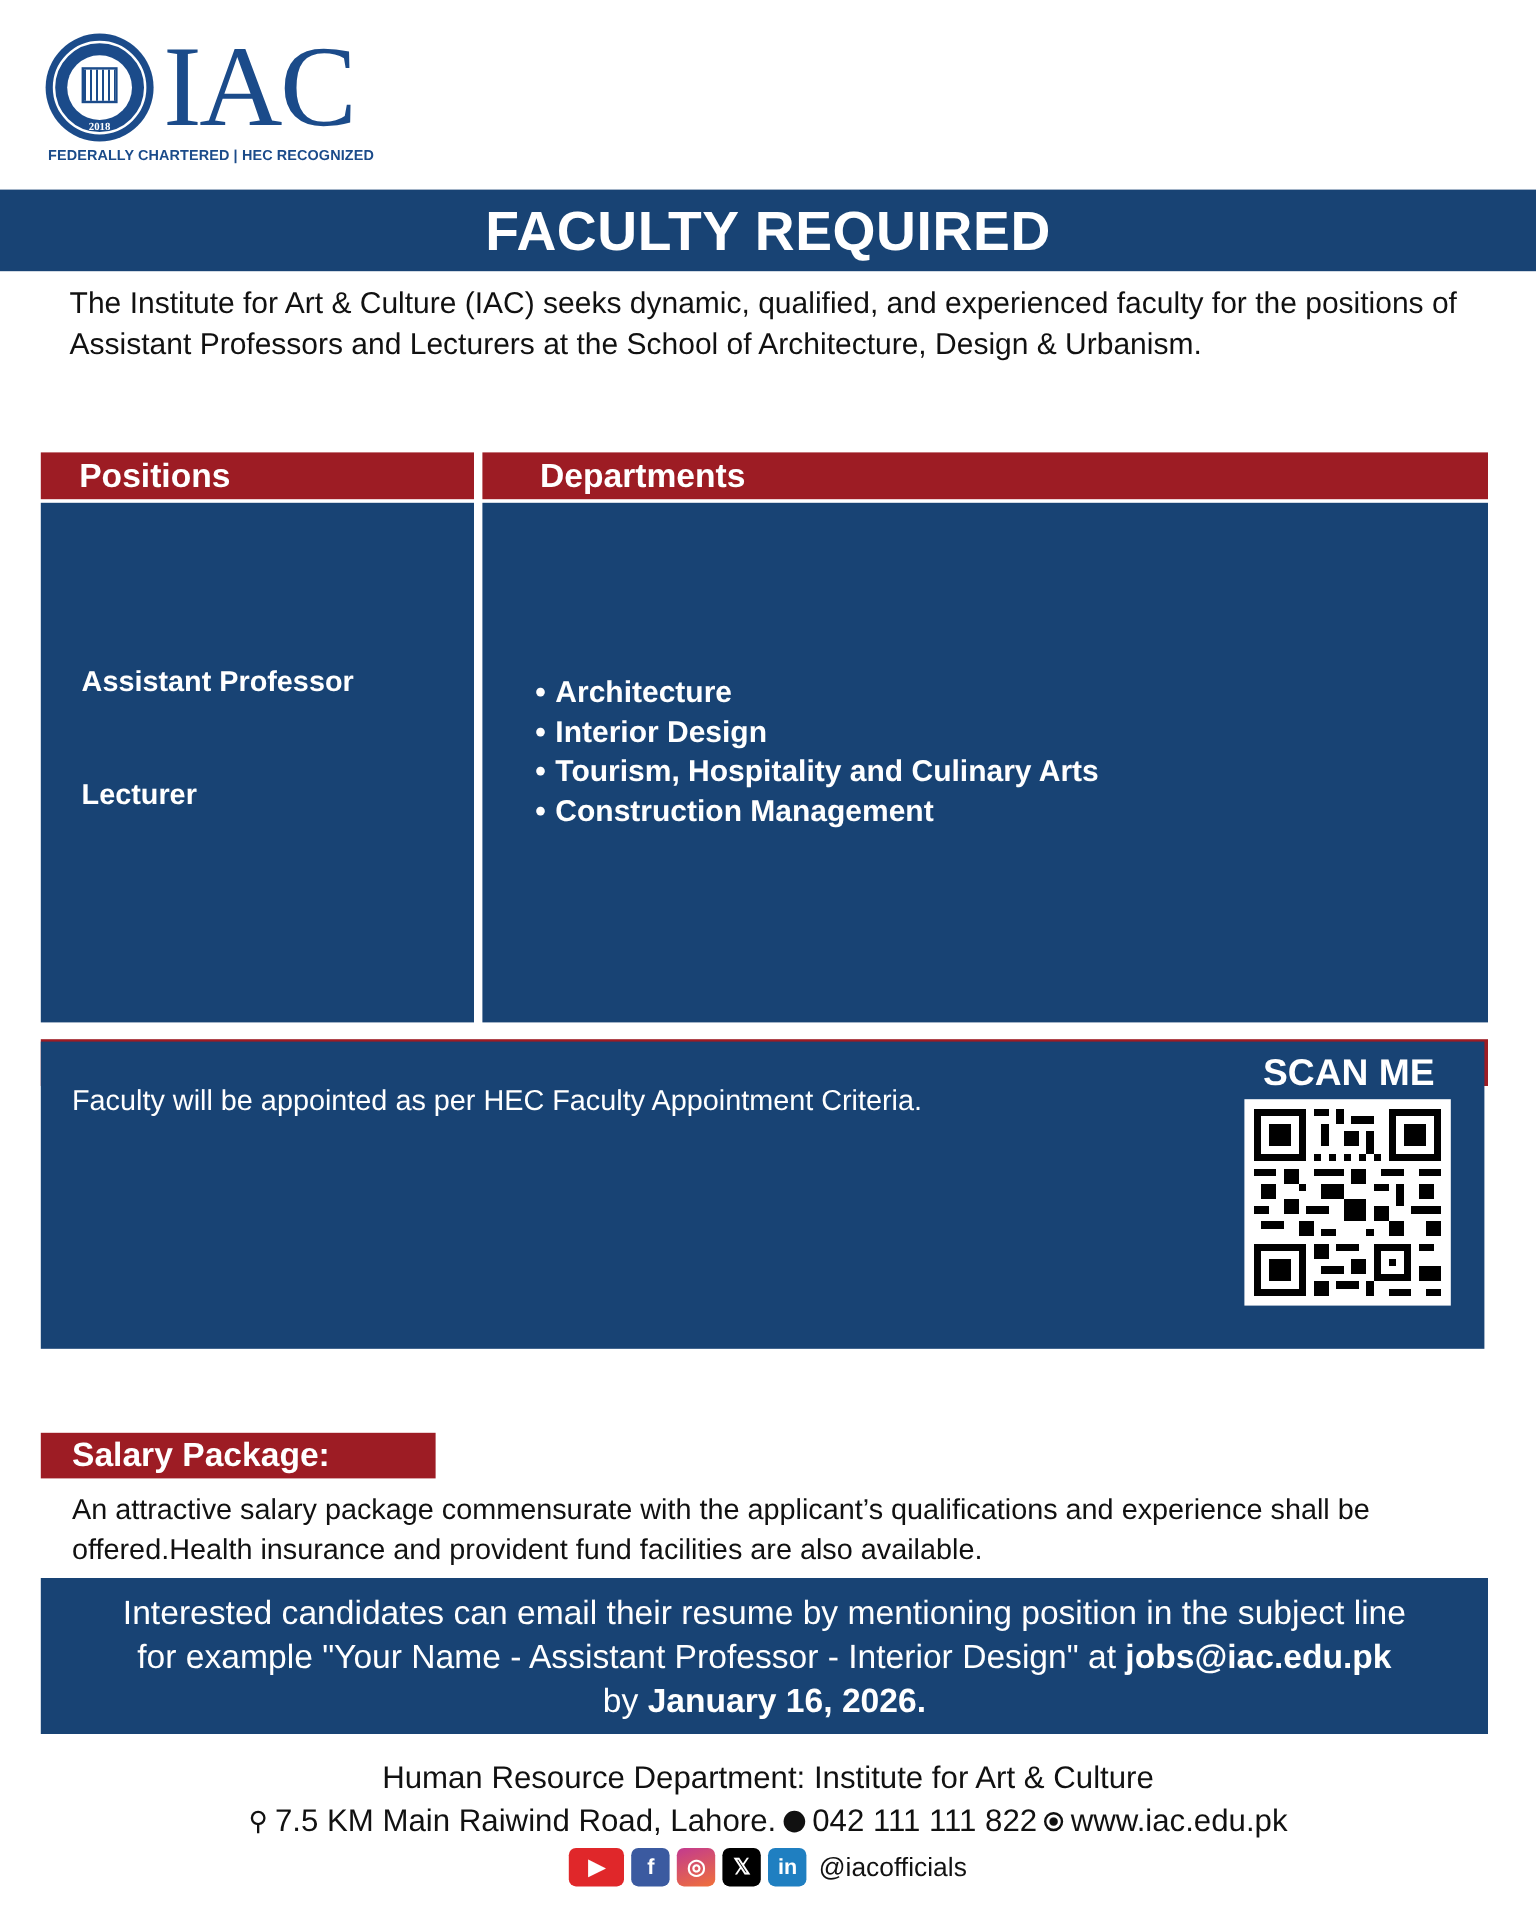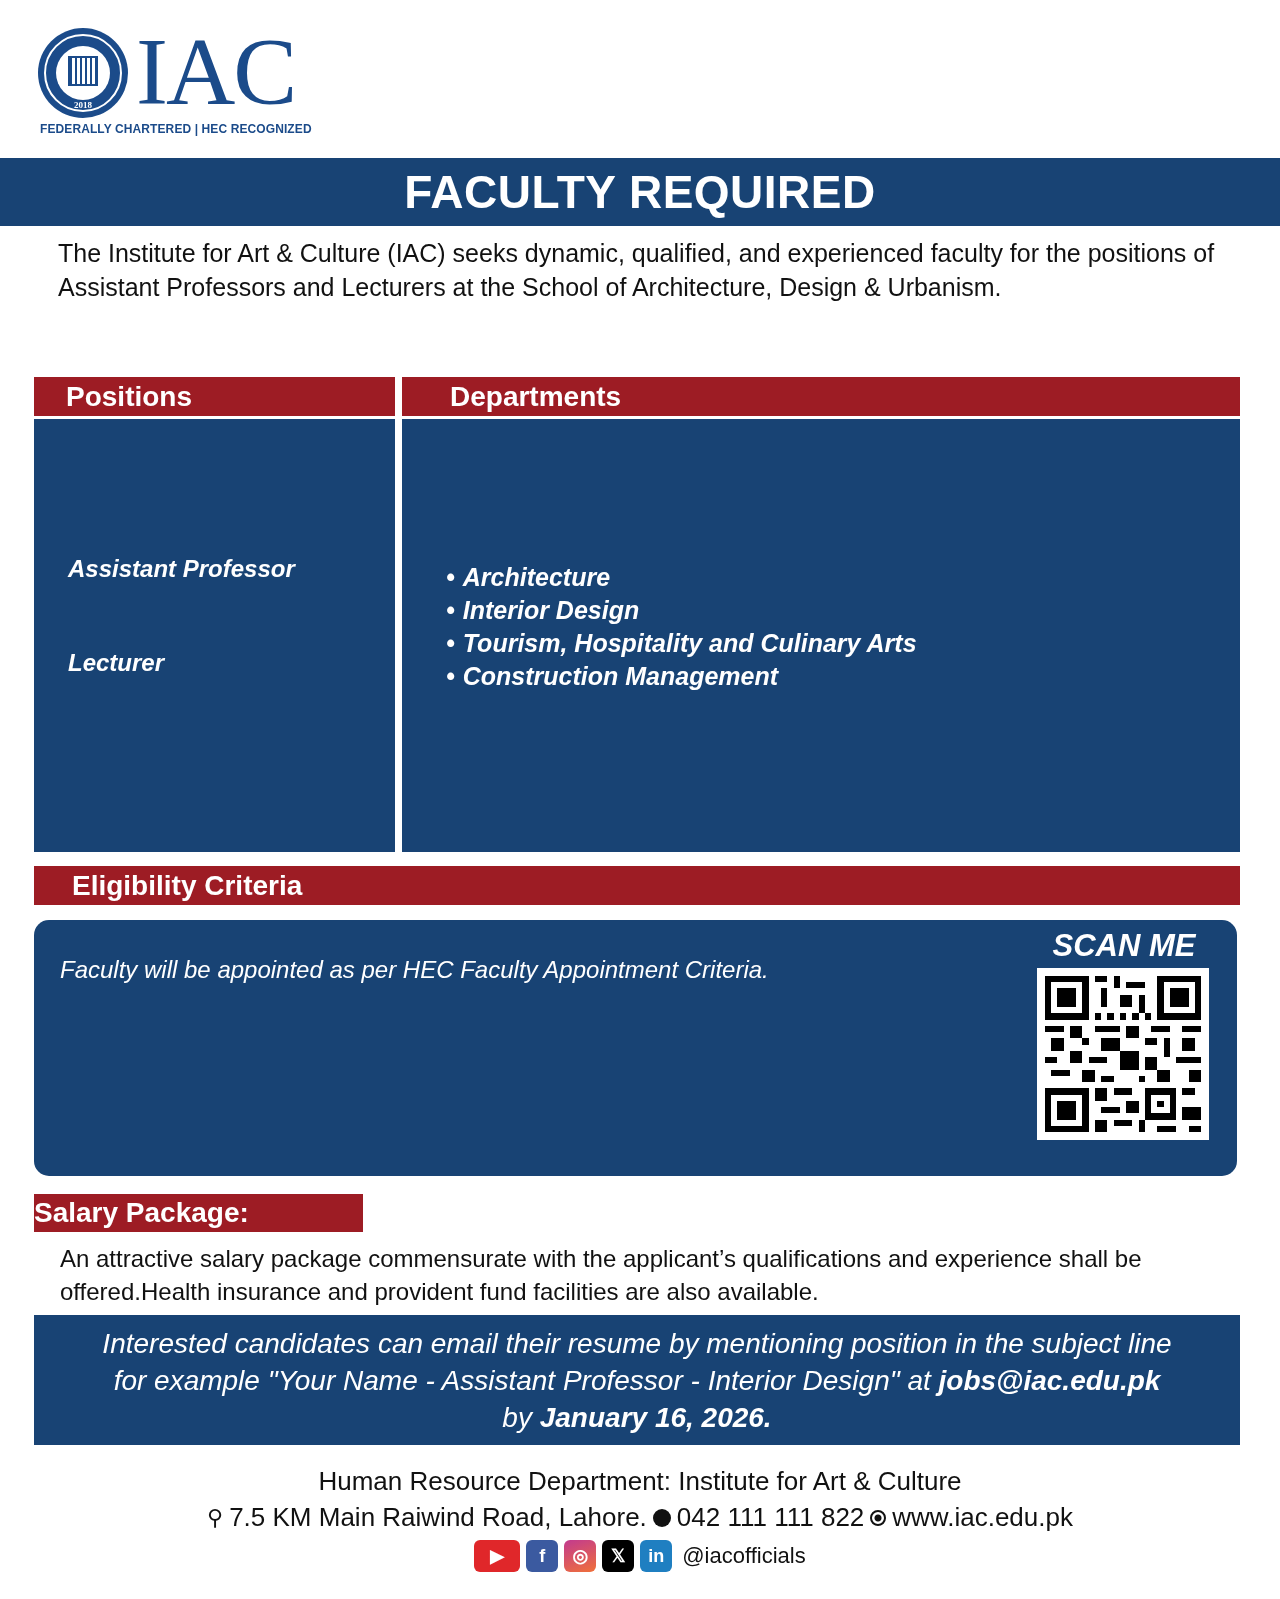--- a/index.html
+++ b/index.html
@@ -18,40 +18,40 @@
   .logo-tag { left: 40px; top: 122px; font-size: 12px; font-weight: bold; color: #1b4b8a; letter-spacing: 0.1px; }
 
   
   .header-band { left: 0; top: 158px; width: 1280px; height: 68px; background: #184374; display: flex; align-items: center; justify-content: center; }
   .header-band h1 { color: #fff; font-size: 46px; font-weight: bold; letter-spacing: 0.5px; }
 
   .intro { left: 58px; top: 236px; width: 1180px; font-size: 25px; line-height: 34px; color: #111; }
 
   
   .red-bar { background: #9d1c24; color: #fff; font-weight: bold; font-size: 28px; display: flex; align-items: center; }
-  .blue-box { background: #184374; color: #fff; font-style: italic; }
+  .blue-box { background: #184374; color: #fff; }
 
   .pos-head { left: 34px; top: 377px; width: 361px; height: 39px; padding-left: 32px; }
   .dep-head { left: 402px; top: 377px; width: 838px; height: 39px; padding-left: 48px; }
   .pos-box { left: 34px; top: 419px; width: 361px; height: 433px; }
   .dep-box { left: 402px; top: 419px; width: 838px; height: 433px; }
 
   .pos-item { position: absolute; left: 34px; font-size: 24px; font-weight: bold; color: #fff; }
   .dep-list { position: absolute; left: 44px; top: 142px; list-style: none; }
   .dep-list li { font-size: 25px; font-weight: bold; line-height: 33px; color: #fff; }
   .dep-list li::before { content: "\2022"; margin-right: 8px; }
 
   .elig-head { left: 34px; top: 866px; width: 1206px; height: 39px; padding-left: 38px; }
-  .elig-box { left: 34px; top: 920px; width: 1203px; height: 256px; border-radius: 15px; }
+  .elig-box { left: 34px; top: 868px; width: 1203px; height: 256px; }
   .elig-text { position: absolute; left: 26px; top: 36px; font-size: 24px; color: #fff; }
   .scan-label { position: absolute; left: 1010px; top: 8px; width: 160px; text-align: center; font-size: 31px; font-weight: bold; color: #fff; }
   .qr { position: absolute; left: 1003px; top: 48px; width: 172px; height: 172px; background: #fff; padding: 8px; }
   .qr svg { width: 156px; height: 156px; display: block; }
 
-  .salary-head { left: 34px; top: 1194px; width: 329px; height: 38px; font-size: 28px; }
+  .salary-head { left: 34px; top: 1194px; width: 329px; height: 38px; padding-left: 26px; font-size: 28px; }
   .salary-text { left: 60px; top: 1242px; width: 1180px; font-size: 24px; line-height: 33px; color: #111; }
 
   .apply-box { left: 34px; top: 1315px; width: 1206px; height: 130px; text-align: center; padding-top: 10px; }
   .apply-box p { font-size: 28px; line-height: 37px; color: #fff; }
   .apply-box b { font-weight: bold; }
 
   .footer-hr { left: 0; top: 1466px; width: 1280px; text-align: center; font-size: 26px; color: #111; }
   .footer-hr b { font-weight: normal; }
   .footer-addr { left: 0; top: 1502px; width: 1280px; text-align: center; font-size: 26px; color: #111; display: flex; justify-content: center; align-items: center; gap: 6px; }
   .dot-icon { display: inline-block; width: 18px; height: 18px; border-radius: 50%; background: #111; vertical-align: middle; }

